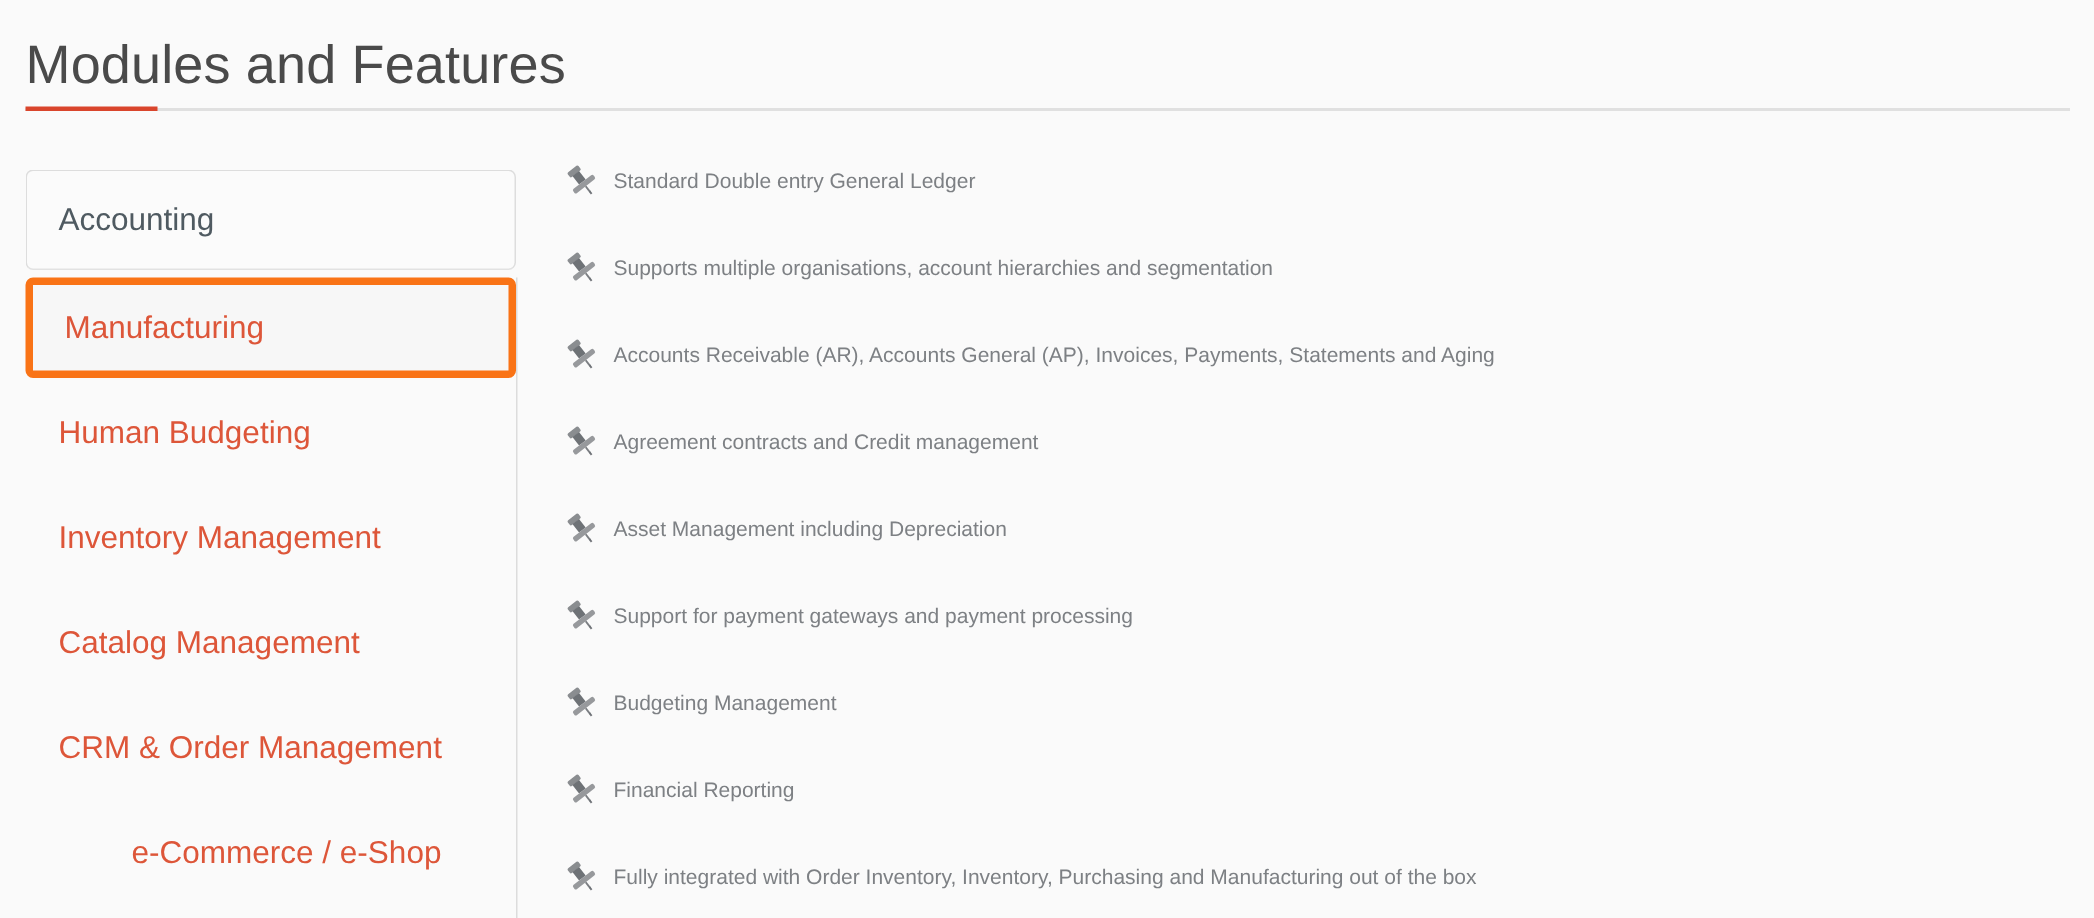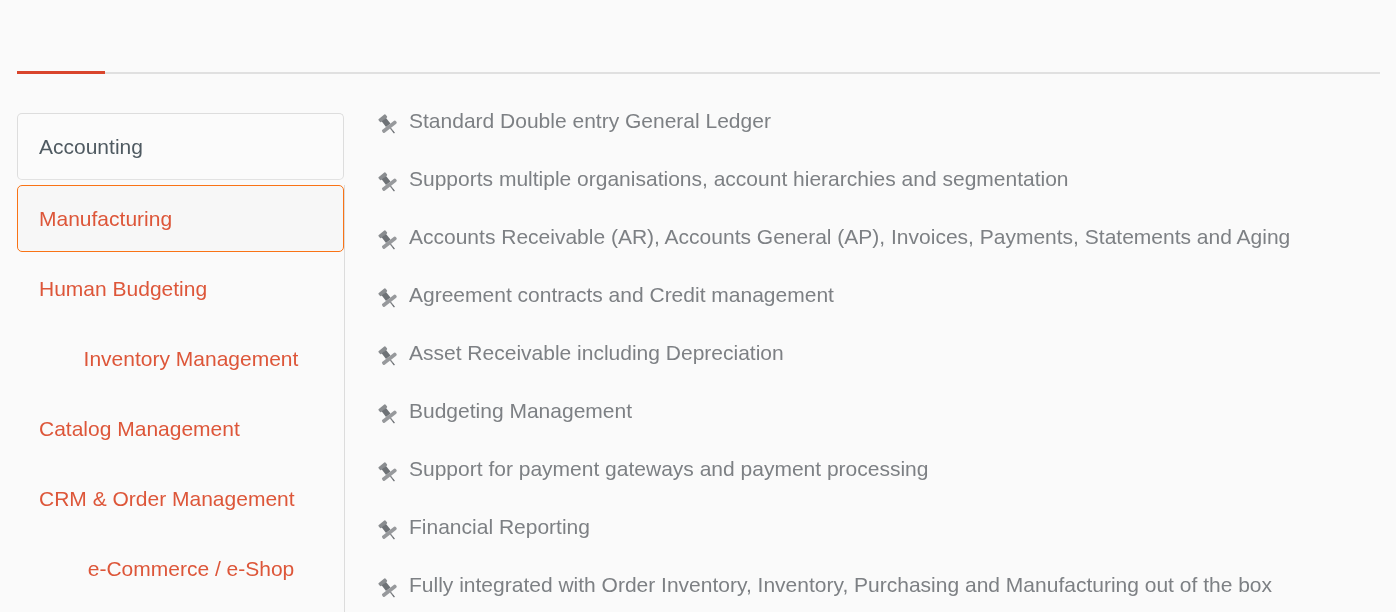--- a/index.html
+++ b/index.html
@@ -105,21 +105,21 @@
     white-space: nowrap;
   }
   .nav-item.active {
     color: #4f5a61;
     background: #fbfbfb;
     border: 1px solid #dddddd;
     border-bottom-color: #e2e2e2;
   }
   .nav-item.hovered {
     background: #f7f7f7;
-    border: 1px solid #f97316;
+    border: 5px solid #f97316;
   }
 
   
   .feature-panel {
     position: absolute;
     left: 345px;
     top: 0;
     width: 1051px;
     height: 532px;
   }
@@ -127,23 +127,23 @@
     position: absolute;
     left: 30px;
     top: 23px;
     width: 1010px;
     list-style: none;
     margin: 0;
     padding: 0;
   }
   .feature-item {
     display: flex;
-    align-items: flex-end;
+    align-items: flex-start;
     margin: 0 0 23px 0;
-    font-size: 21px;
+    font-size: 14px;
     line-height: 35px;
     color: #7d8084;
   }
   .pin-icon {
     flex: 0 0 auto;
     width: 26px;
     height: 26px;
     margin-top: 5px;
     margin-right: 8px;
   }
@@ -152,39 +152,40 @@
     flex: 1 1 auto;
     color: #7d8084;
   }
 </style>
 </head>
 <body>
 
 <div class="page">
 
   <div class="page-header">
+    <div class="page-title">Modules and Features</div>
     <div class="title-rule"></div>
     <div class="title-rule-accent"></div>
   </div>
 
   <div class="content">
 
     <div class="sidebar">
       <div class="sidebar-divider"></div>
       <div id="nav-container">
           <div class="nav-item active" style="top: 33px;">
             <span>Accounting</span>
           </div>
           <div class="nav-item hovered" style="top: 105px;">
             <span>Manufacturing</span>
           </div>
           <div class="nav-item" style="top: 175px;">
             <span>Human Budgeting</span>
           </div>
-          <div class="nav-item" style="top: 245px; justify-content: center;">
+          <div class="nav-item" style="top: 245px;">
             <span>Inventory Management</span>
           </div>
           <div class="nav-item" style="top: 315px;">
             <span>Catalog Management</span>
           </div>
           <div class="nav-item" style="top: 385px;">
             <span>CRM &amp; Order Management</span>
           </div>
           <div class="nav-item" style="top: 455px; justify-content: center;">
             <span>e-Commerce / e-Shop</span>
@@ -255,49 +256,49 @@
               <svg width="26" height="26" viewBox="0 0 26 26" xmlns="http://www.w3.org/2000/svg">
                 <g transform="rotate(-38 13 13)">
                   <rect x="8.5" y="2.5" width="9" height="4" rx="1" fill="#8a8d90"></rect>
                   <rect x="10.2" y="6.2" width="5.6" height="7.2" fill="#6e7276"></rect>
                   <path d="M5.6 13.4 h14.8 a1.2 1.2 0 0 1 1.2 1.2 v1.1 a1.3 1.3 0 0 1 -1.3 1.3 H5.7 a1.3 1.3 0 0 1 -1.3 -1.3 v-1.1 a1.2 1.2 0 0 1 1.2 -1.2 z" fill="#97999c"></path>
                   <rect x="12.35" y="17" width="1.3" height="6.4" fill="#7b7e82"></rect>
                   <path d="M12.35 21.2 h1.3 l-0.65 2.4 z" fill="#6e7276"></path>
                 </g>
               </svg>
             </span>
-            <span class="feature-text">Asset Receivable including Depreciation</span>
+            <span class="feature-text">Asset Management including Depreciation</span>
+          </li>
+          <li class="feature-item">
+            <span class="pin-icon">
+              <svg width="26" height="26" viewBox="0 0 26 26" xmlns="http://www.w3.org/2000/svg">
+                <g transform="rotate(-38 13 13)">
+                  <rect x="8.5" y="2.5" width="9" height="4" rx="1" fill="#8a8d90"></rect>
+                  <rect x="10.2" y="6.2" width="5.6" height="7.2" fill="#6e7276"></rect>
+                  <path d="M5.6 13.4 h14.8 a1.2 1.2 0 0 1 1.2 1.2 v1.1 a1.3 1.3 0 0 1 -1.3 1.3 H5.7 a1.3 1.3 0 0 1 -1.3 -1.3 v-1.1 a1.2 1.2 0 0 1 1.2 -1.2 z" fill="#97999c"></path>
+                  <rect x="12.35" y="17" width="1.3" height="6.4" fill="#7b7e82"></rect>
+                  <path d="M12.35 21.2 h1.3 l-0.65 2.4 z" fill="#6e7276"></path>
+                </g>
+              </svg>
+            </span>
+            <span class="feature-text">Support for payment gateways and payment processing</span>
           </li>
           <li class="feature-item">
             <span class="pin-icon">
               <svg width="26" height="26" viewBox="0 0 26 26" xmlns="http://www.w3.org/2000/svg">
                 <g transform="rotate(-38 13 13)">
                   <rect x="8.5" y="2.5" width="9" height="4" rx="1" fill="#8a8d90"></rect>
                   <rect x="10.2" y="6.2" width="5.6" height="7.2" fill="#6e7276"></rect>
                   <path d="M5.6 13.4 h14.8 a1.2 1.2 0 0 1 1.2 1.2 v1.1 a1.3 1.3 0 0 1 -1.3 1.3 H5.7 a1.3 1.3 0 0 1 -1.3 -1.3 v-1.1 a1.2 1.2 0 0 1 1.2 -1.2 z" fill="#97999c"></path>
                   <rect x="12.35" y="17" width="1.3" height="6.4" fill="#7b7e82"></rect>
                   <path d="M12.35 21.2 h1.3 l-0.65 2.4 z" fill="#6e7276"></path>
                 </g>
               </svg>
             </span>
             <span class="feature-text">Budgeting Management</span>
-          </li>
-          <li class="feature-item">
-            <span class="pin-icon">
-              <svg width="26" height="26" viewBox="0 0 26 26" xmlns="http://www.w3.org/2000/svg">
-                <g transform="rotate(-38 13 13)">
-                  <rect x="8.5" y="2.5" width="9" height="4" rx="1" fill="#8a8d90"></rect>
-                  <rect x="10.2" y="6.2" width="5.6" height="7.2" fill="#6e7276"></rect>
-                  <path d="M5.6 13.4 h14.8 a1.2 1.2 0 0 1 1.2 1.2 v1.1 a1.3 1.3 0 0 1 -1.3 1.3 H5.7 a1.3 1.3 0 0 1 -1.3 -1.3 v-1.1 a1.2 1.2 0 0 1 1.2 -1.2 z" fill="#97999c"></path>
-                  <rect x="12.35" y="17" width="1.3" height="6.4" fill="#7b7e82"></rect>
-                  <path d="M12.35 21.2 h1.3 l-0.65 2.4 z" fill="#6e7276"></path>
-                </g>
-              </svg>
-            </span>
-            <span class="feature-text">Support for payment gateways and payment processing</span>
           </li>
           <li class="feature-item">
             <span class="pin-icon">
               <svg width="26" height="26" viewBox="0 0 26 26" xmlns="http://www.w3.org/2000/svg">
                 <g transform="rotate(-38 13 13)">
                   <rect x="8.5" y="2.5" width="9" height="4" rx="1" fill="#8a8d90"></rect>
                   <rect x="10.2" y="6.2" width="5.6" height="7.2" fill="#6e7276"></rect>
                   <path d="M5.6 13.4 h14.8 a1.2 1.2 0 0 1 1.2 1.2 v1.1 a1.3 1.3 0 0 1 -1.3 1.3 H5.7 a1.3 1.3 0 0 1 -1.3 -1.3 v-1.1 a1.2 1.2 0 0 1 1.2 -1.2 z" fill="#97999c"></path>
                   <rect x="12.35" y="17" width="1.3" height="6.4" fill="#7b7e82"></rect>
                   <path d="M12.35 21.2 h1.3 l-0.65 2.4 z" fill="#6e7276"></path>

